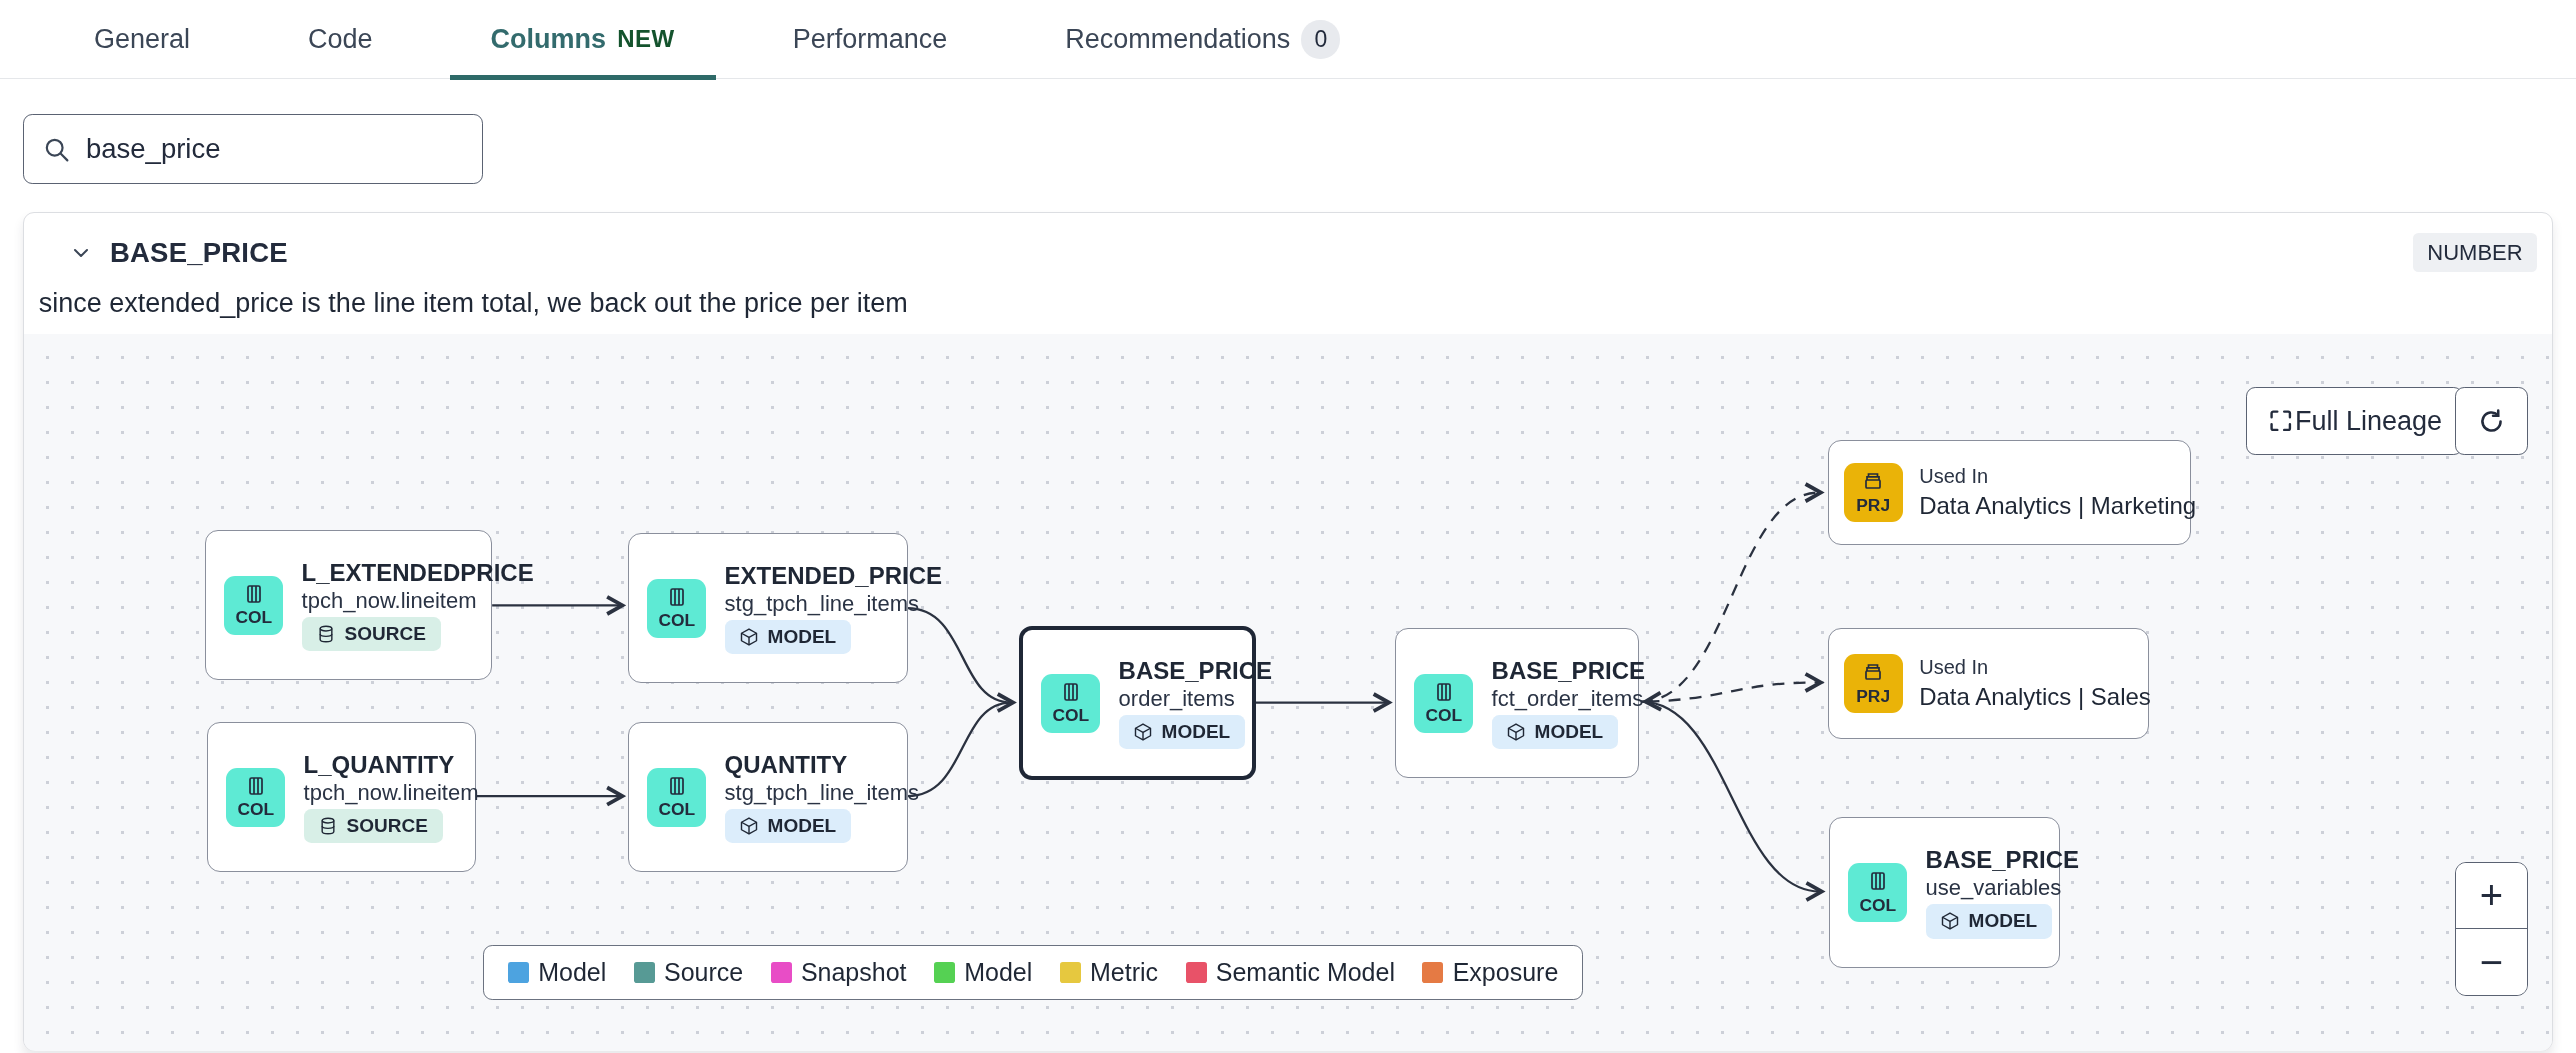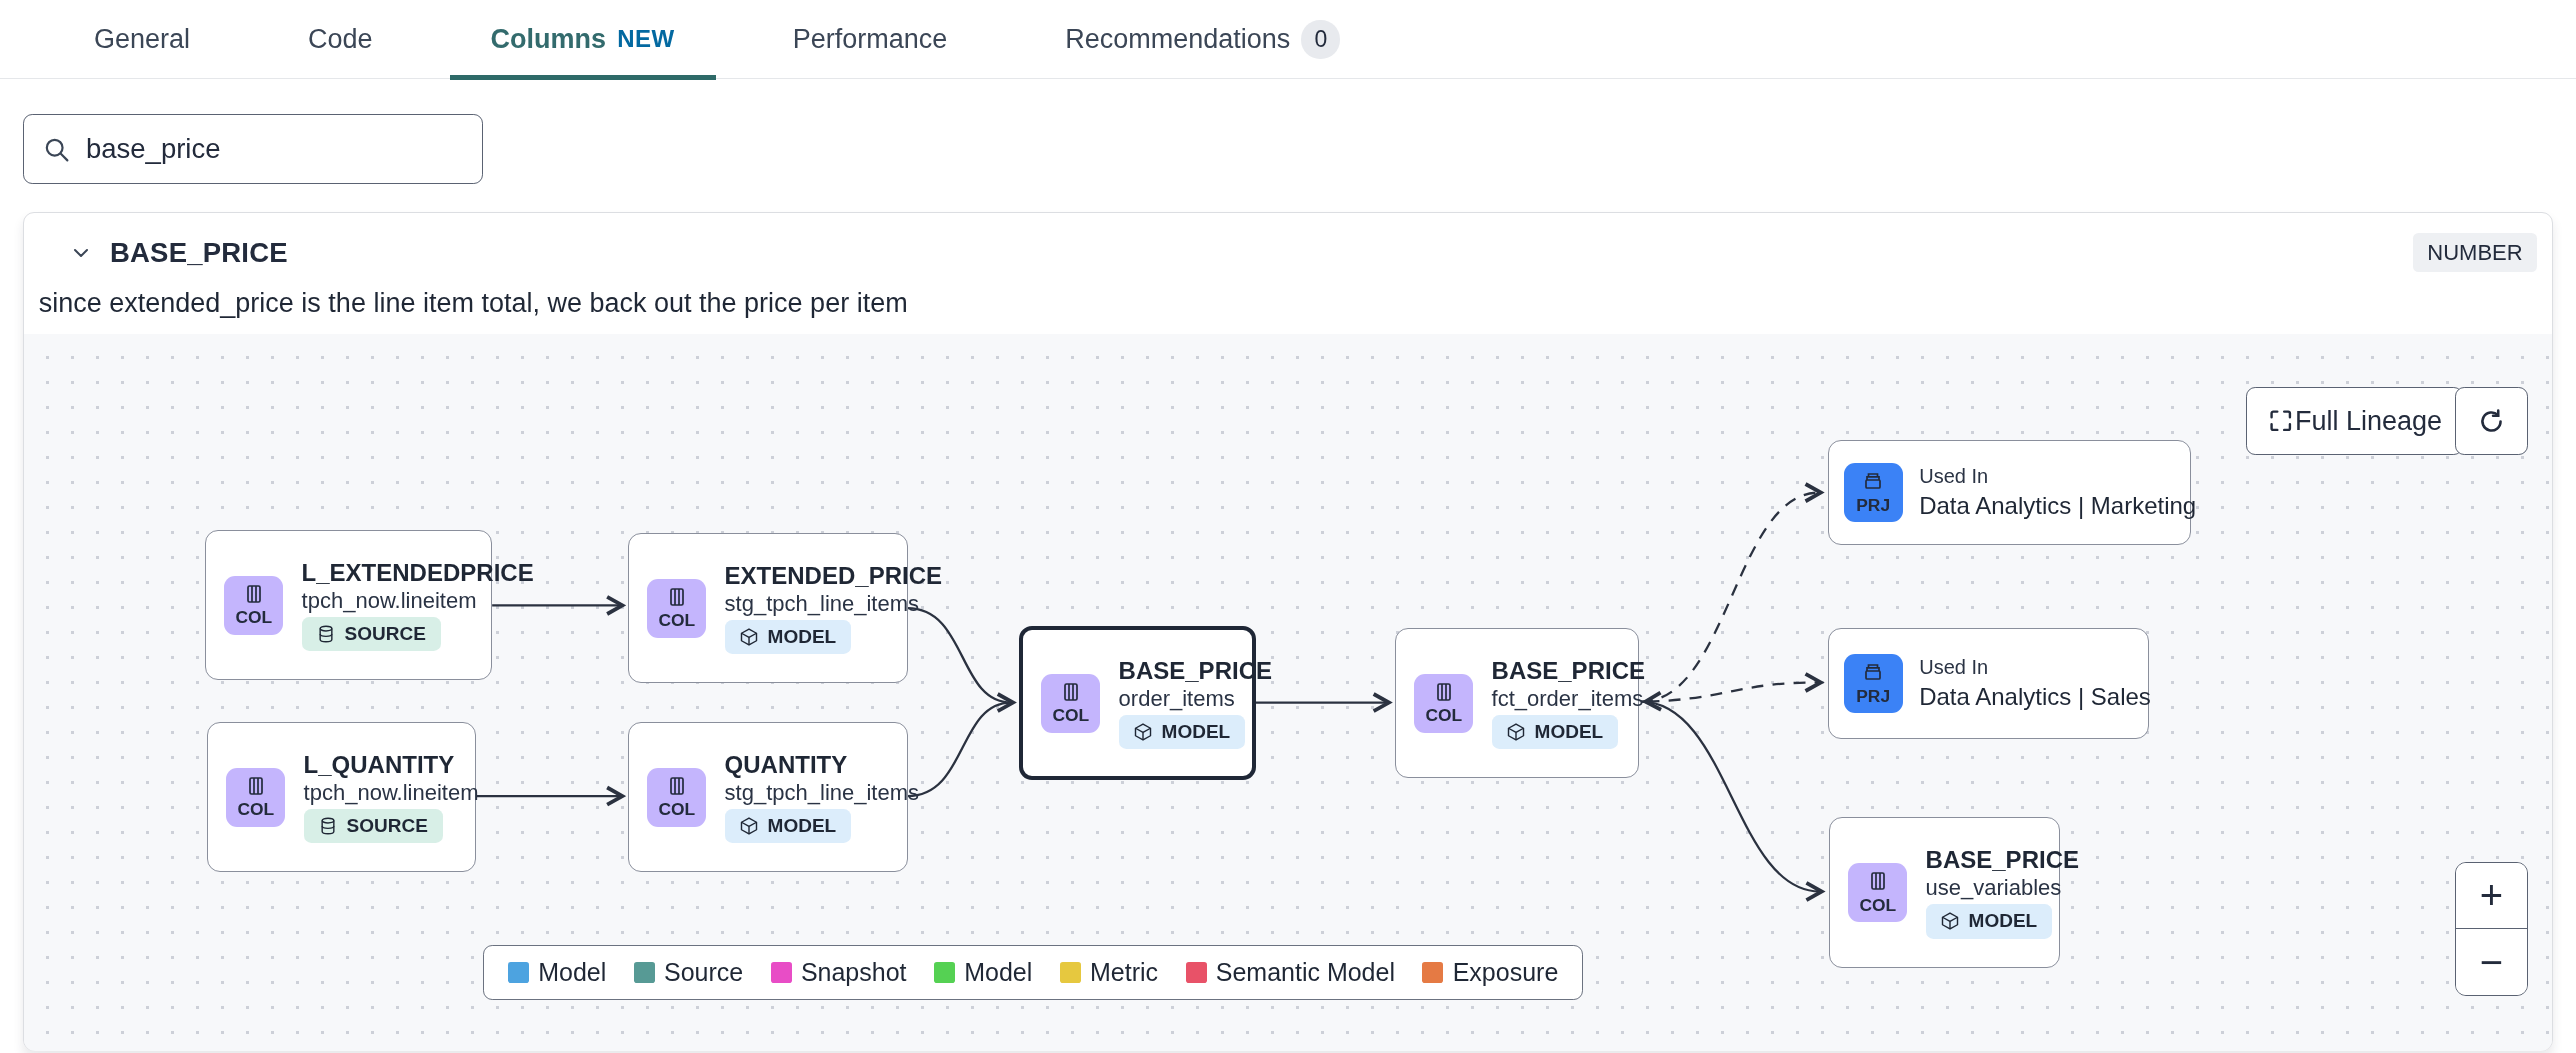--- a/index.html
+++ b/index.html
@@ -7,21 +7,21 @@
               font-family:"Liberation Sans", sans-serif; color:#232b3c; }
 
   
   .tabbar { height:79px; display:flex; align-items:center; gap:90px; padding:0 0 0 66px;
             border-bottom:1.8px solid #e5e7ea; background:#fff; }
   .tab { position:relative; display:flex; align-items:center; gap:11px; height:79px;
          font-size:27px; color:#3b4656; cursor:pointer;margin-left:28px; }
   .tab.active { color:#336b6d; font-weight:700; }
   .tab.active::after { content:""; position:absolute; left:-41px; right:-41px; bottom:-1.8px;
                        height:5.5px; background:#2e6a68; }
-  .tab .new { color:#0369a1; font-weight:700; font-size:24px; letter-spacing:0.5px; }
+  .tab .new { color:#14532d; font-weight:700; font-size:24px; letter-spacing:0.5px; }
   .tab .count { background:#e8eaee; color:#232b3c; min-width:39px; height:39px; border-radius:19px;
                 display:flex; align-items:center; justify-content:center; font-size:23px; }
 
   
   .search-wrap { margin:35px 0 0 23px; width:460px; height:70px; border:1.8px solid #5a6272;
                  border-radius:9.2px; display:flex; align-items:center; padding:0 18.3px; gap:14.7px;
                  background:#fff; }
   .search-wrap svg { width:29px; height:29px; color:#3b4656; flex:none; }
   .search-wrap input { border:none; outline:none; font-size:27.5px; width:100%;
                        font-family:"Liberation Sans", sans-serif; color:#232b3c; background:transparent; }
@@ -48,22 +48,22 @@
   .edge-solid  { fill:none; stroke:#2b3240; stroke-width:2.5; }
   .edge-dashed { fill:none; stroke:#2b3240; stroke-width:2.5; stroke-dasharray:13 10; }
 
   .node { position:absolute; background:#fff; border:1.8px solid #8a8f9c; border-radius:13px;
           display:flex; align-items:center; gap:18.3px; padding:0 16.5px 0 18.3px; cursor:pointer; }
   .node.selected { border:4.6px solid #1f2736; }
   .chip { flex:none; width:59px; height:59px; border-radius:11px; display:flex; flex-direction:column;
           align-items:center; justify-content:center; gap:1.8px; font-size:17.4px; font-weight:700;
           color:#232b3c; }
   .chip svg { width:24px; height:24px; }
-  .chip.col { background:#c4b5fd; }
-  .chip.prj { background:#3b82f6; }
+  .chip.col { background:#5eead4; }
+  .chip.prj { background:#eab308; }
   .node-body { display:flex; flex-direction:column; align-items:flex-start; gap:1px; }
   .node-title { font-size:24px; font-weight:700; color:#1f2735; white-space:nowrap; }
   .node-sub   { font-size:22px; color:#2a3344; white-space:nowrap; }
   .nbadge { display:inline-flex; align-items:center; gap:8.3px; border-radius:7.3px; padding:6.4px 14.7px;
             font-size:19px; font-weight:700; color:#1f2735; margin-top:1.8px; }
   .nbadge svg { width:20px; height:20px; }
   .nbadge.source { background:#d8efe7; }
   .nbadge.model  { background:#dcedfb; }
   .kicker { font-size:20px; color:#2a3344; }
   .prj-title { font-size:24px; font-weight:400; color:#1f2735; white-space:nowrap; }

